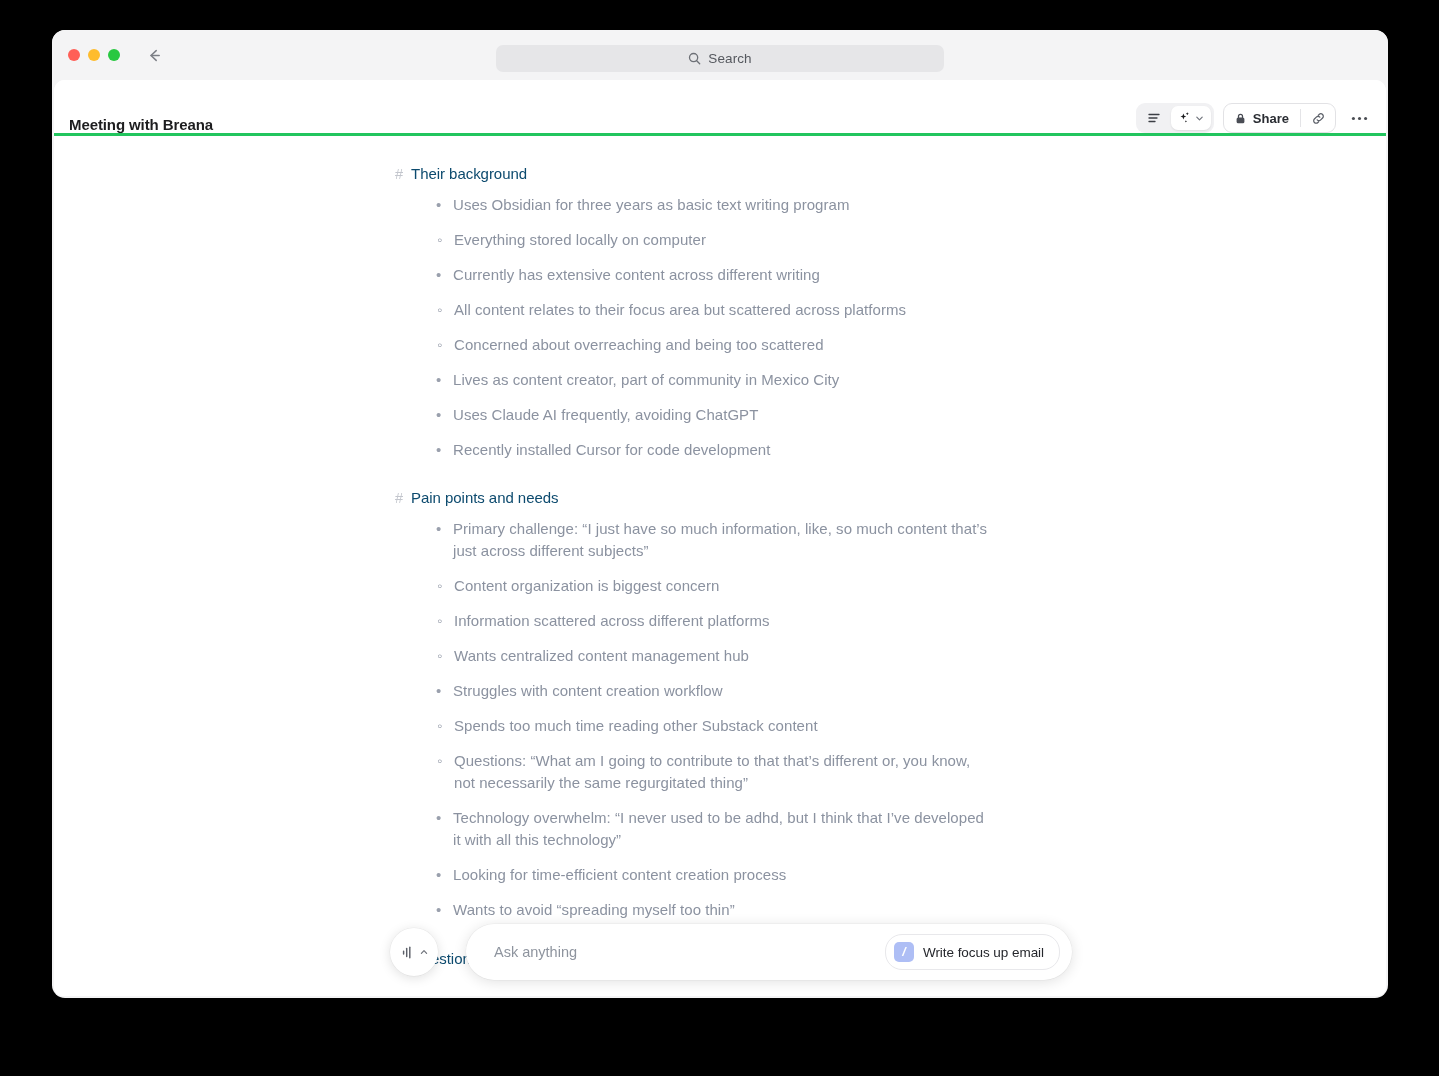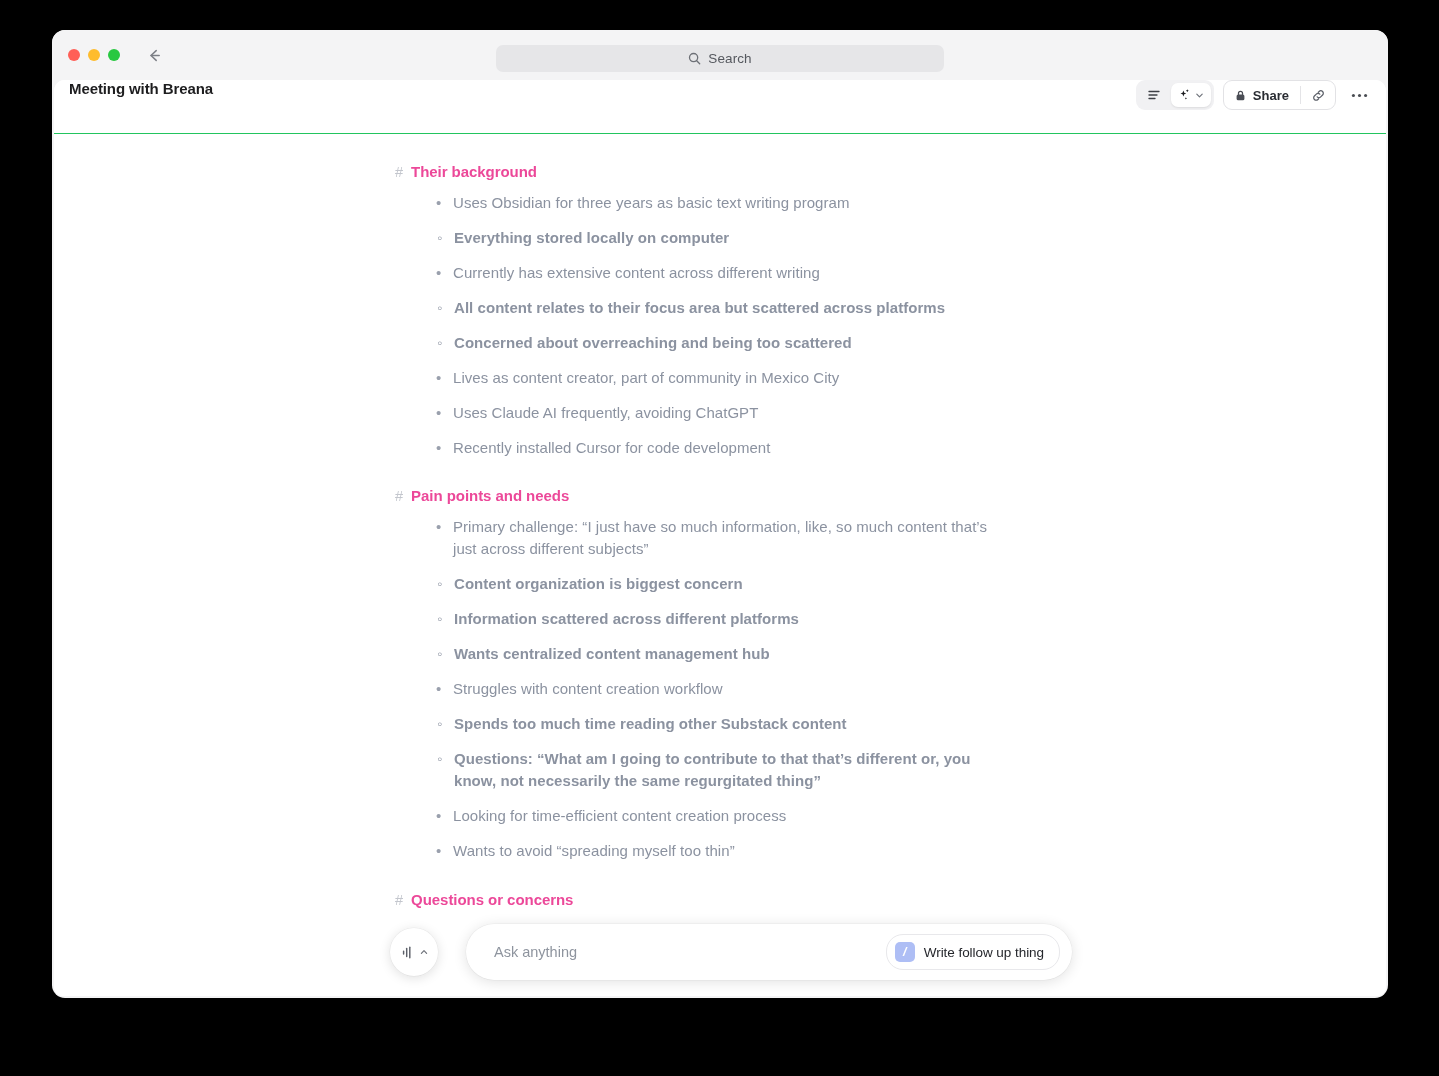--- a/index.html
+++ b/index.html
@@ -89,23 +89,23 @@
     margin: 0 2px 2px 2px;
     border-radius: 11px 11px 9px 9px;
     overflow: hidden;
     display: flex;
     flex-direction: column;
   }
 
   #doc-header {
     flex: 0 0 53px;
     height: 53px;
-    border-bottom: 1px solid #22c55e;
-    display: flex;
-    align-items: flex-start;
+    border-bottom: 3px solid #22c55e;
+    display: flex;
+    align-items: flex-end;
     padding: 0 14px 0 15px;
     background: #ffffff;
     gap: 36px;
   }
   #doc-title {
     font-size: 15px;
     font-weight: 700;
     color: #1d1d1f;
     letter-spacing: -0.1px;
   }
@@ -214,40 +214,40 @@
     margin-bottom: 5px;
   }
   .hash-mark {
     font-size: 14.5px;
     color: #c3c6cd;
     font-weight: 400;
     line-height: 1;
   }
   .sec-title {
     font-size: 15px;
-    font-weight: 700;
-    color: #ec4899;
+    font-weight: 400;
+    color: #0c4a6e;
     letter-spacing: -0.05px;
   }
 
   ul.bullets {
     list-style: none;
     margin: 0;
     padding: 0;
   }
   li.bullet {
     position: relative;
     font-size: 15px;
     line-height: 1.47;
     color: #8b92a0;
     letter-spacing: 0.05px;
     padding: 6.5px 0 6.5px 0;
   }
   li.lvl1 { margin-left: 58px; }
-  li.lvl2 { margin-left: 59px; font-weight: bold; }
+  li.lvl2 { margin-left: 59px; }
 
   li.bullet::before {
     position: absolute;
     left: -16px;
     top: 6.5px;
     line-height: 1.47;
     font-size: 15px;
   }
   li.lvl1::before {
     content: "•";
@@ -450,20 +450,21 @@
                 <span class="sec-title">Pain points and needs</span>
               </div>
               <ul class="bullets">
                 <li class="bullet lvl1">Primary challenge: “I just have so much information, like, so much content that’s just across different subjects”</li>
                 <li class="bullet lvl2">Content organization is biggest concern</li>
                 <li class="bullet lvl2">Information scattered across different platforms</li>
                 <li class="bullet lvl2">Wants centralized content management hub</li>
                 <li class="bullet lvl1">Struggles with content creation workflow</li>
                 <li class="bullet lvl2">Spends too much time reading other Substack content</li>
                 <li class="bullet lvl2">Questions: “What am I going to contribute to that that’s different or, you know, not necessarily the same regurgitated thing”</li>
+                <li class="bullet lvl1">Technology overwhelm: “I never used to be adhd, but I think that I’ve developed it with all this technology”</li>
                 <li class="bullet lvl1">Looking for time-efficient content creation process</li>
                 <li class="bullet lvl1">Wants to avoid “spreading myself too thin”</li>
               </ul>
             </div>
             <div class="section">
               <div class="sec-heading">
                 <span class="hash-mark">#</span>
                 <span class="sec-title">Questions or concerns</span>
               </div>
             </div>
@@ -484,21 +485,21 @@
             <svg width="10" height="10" viewBox="0 0 10 10" fill="none" aria-hidden="true">
               <path d="M2.4 6.3L5 3.7l2.6 2.6" stroke="currentColor" stroke-width="1.2" stroke-linecap="round" stroke-linejoin="round"></path>
             </svg>
           </span>
         </div>
 
         <div id="ask-input-bar">
           <span id="ask-placeholder">Ask anything</span>
           <div id="followup-chip">
             <span class="slash-badge">/</span>
-            <span class="chip-label">Write follow up thing</span>
+            <span class="chip-label">Write focus up email</span>
           </div>
         </div>
 
       </div>
     </div>
 
   </div>
 </div>
 
 </body></html>

